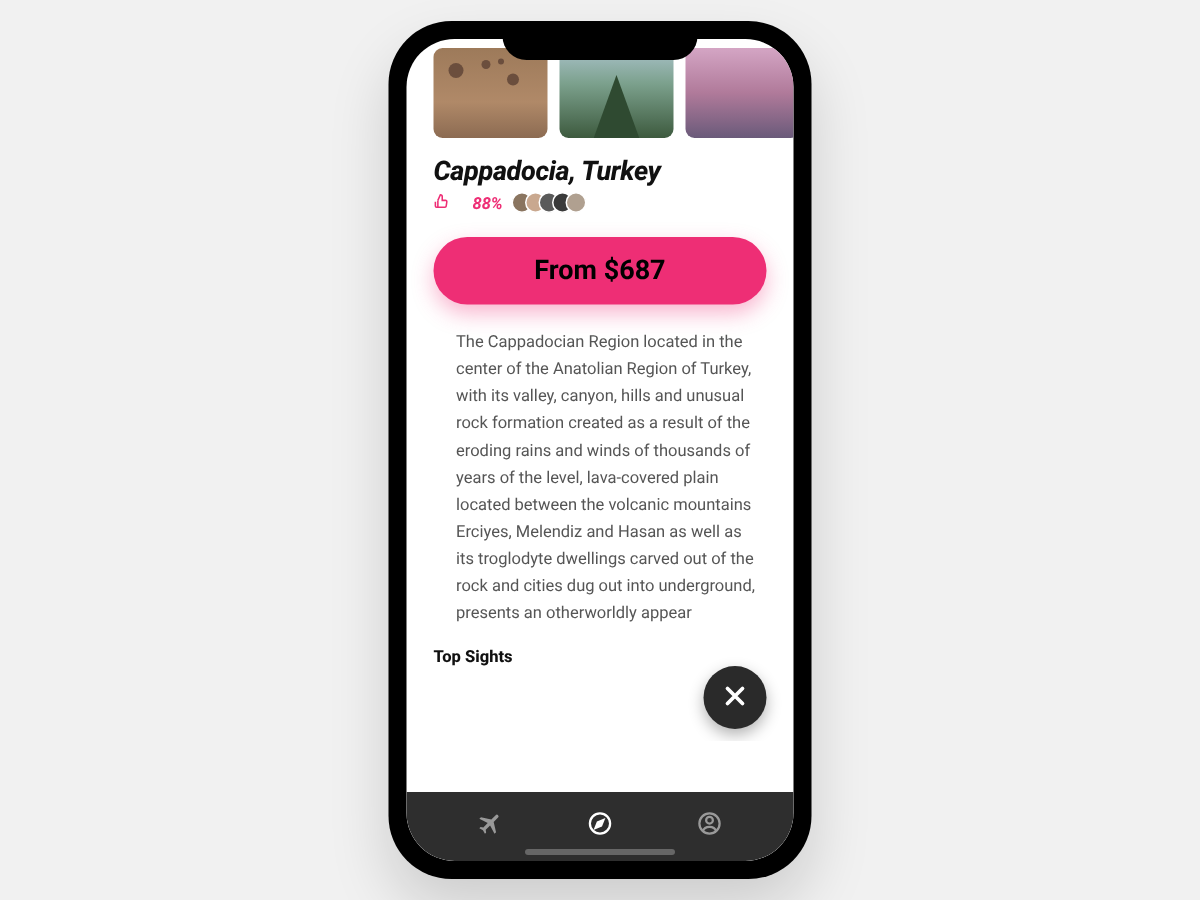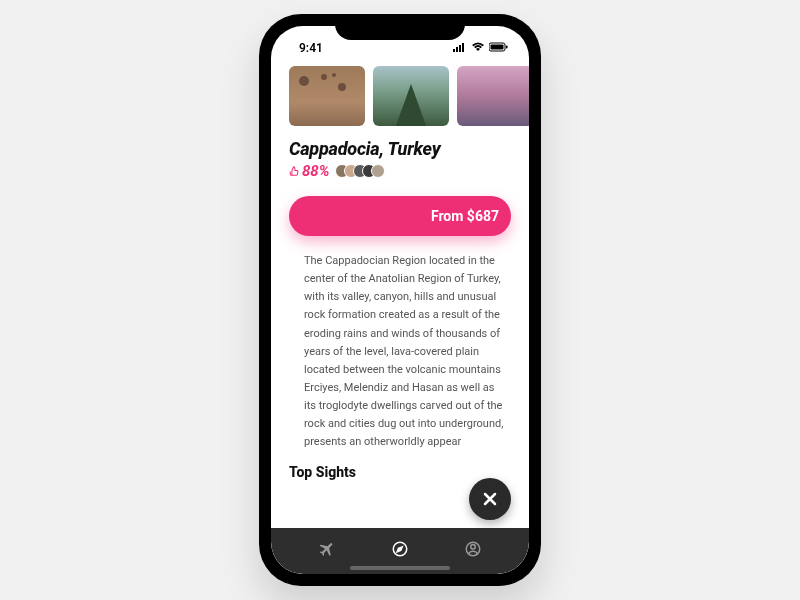--- a/index.html
+++ b/index.html
@@ -87,57 +87,57 @@
     color: #111;
   }
   .rating-row {
     display: flex;
     align-items: center;
     gap: 6px;
     margin-top: 3px;
   }
   .thumbs-up {
     color: #ee2e75;
-    font-size: 15px;
+    font-size: 11px;
     font-weight: 700;
     display: flex;
     align-items: center;
-    gap: 3px;
+    gap: 16px;
   }
   .avatars {
     display: flex;
   }
   .avatar {
     width: 14px;
     height: 14px;
     border-radius: 50%;
     border: 1.5px solid #fff;
     margin-left: -5px;
   }
   .avatar:first-child { margin-left: 0; }
   .av1{background:#8a7560;} .av2{background:#c9a88f;} .av3{background:#5a5a5a;} .av4{background:#3a3a3a;} .av5{background:#b0a090;}
   .cta {
     margin: 14px 18px 12px 18px;
     background: #ee2e75;
-    color: #ffffff;
-    text-align: right;
+    color: #000000;
+    text-align: center;
     padding: 12px;
     border-radius: 24px;
-    font-size: 14px;
+    font-size: 18px;
     font-weight: 700;
     box-shadow: 0 6px 14px rgba(238,46,117,0.35);
   }
   .description {
     padding: 4px 24px 0 33px;
     font-size: 11px;
     line-height: 1.65;
     color: #555;
   }
   .section-header {
-    font-size: 14px;
+    font-size: 11px;
     font-weight: 800;
     padding: 12px 18px 4px 18px;
     color: #111;
   }
   .fab {
     position: absolute;
     right: 18px;
     bottom: 8px;
     width: 42px;
     height: 42px;
@@ -185,45 +185,20 @@
     background:#666;
   }
 </style>
 </head>
 <body>
 
 <div class="phone">
   <div class="notch"></div>
   <div class="screen">
 
-    <div class="status-bar">
-      <span>9:41</span>
-      <div class="status-right">
-        <span class="signal-icon">
-          <svg width="14" height="10" viewBox="0 0 14 10">
-              <rect x="0" y="7" width="2" height="3" fill="#000"></rect>
-              <rect x="3" y="5" width="2" height="5" fill="#000"></rect>
-              <rect x="6" y="3" width="2" height="7" fill="#000"></rect>
-              <rect x="9" y="1" width="2" height="9" fill="#000"></rect>
-            </svg>
-        </span>
-        <span class="wifi-icon">
-          <svg width="14" height="10" viewBox="0 0 14 10">
-              <path d="M7 9 L5 7 Q7 5 9 7 Z M3 5 Q7 1 11 5 L9.5 6.2 Q7 3.8 4.5 6.2 Z M1 3 Q7 -2 13 3 L11.5 4.2 Q7 0.5 2.5 4.2 Z" fill="#000"></path>
-            </svg>
-        </span>
-        <span class="battery-icon">
-          <svg width="20" height="10" viewBox="0 0 20 10">
-              <rect x="0" y="1" width="16" height="8" rx="2" fill="none" stroke="#000" stroke-width="1"></rect>
-              <rect x="1.5" y="2.5" width="13" height="5" rx="1" fill="#000"></rect>
-              <rect x="17" y="3.5" width="1.5" height="3" rx="0.7" fill="#000"></rect>
-            </svg>
-        </span>
-      </div>
-    </div>
 
     <div class="content">
 
       <div class="gallery">
         <div class="thumb thumb-1"></div>
         <div class="thumb thumb-2"></div>
         <div class="thumb thumb-3"></div>
       </div>
 
       <div class="title-block">

